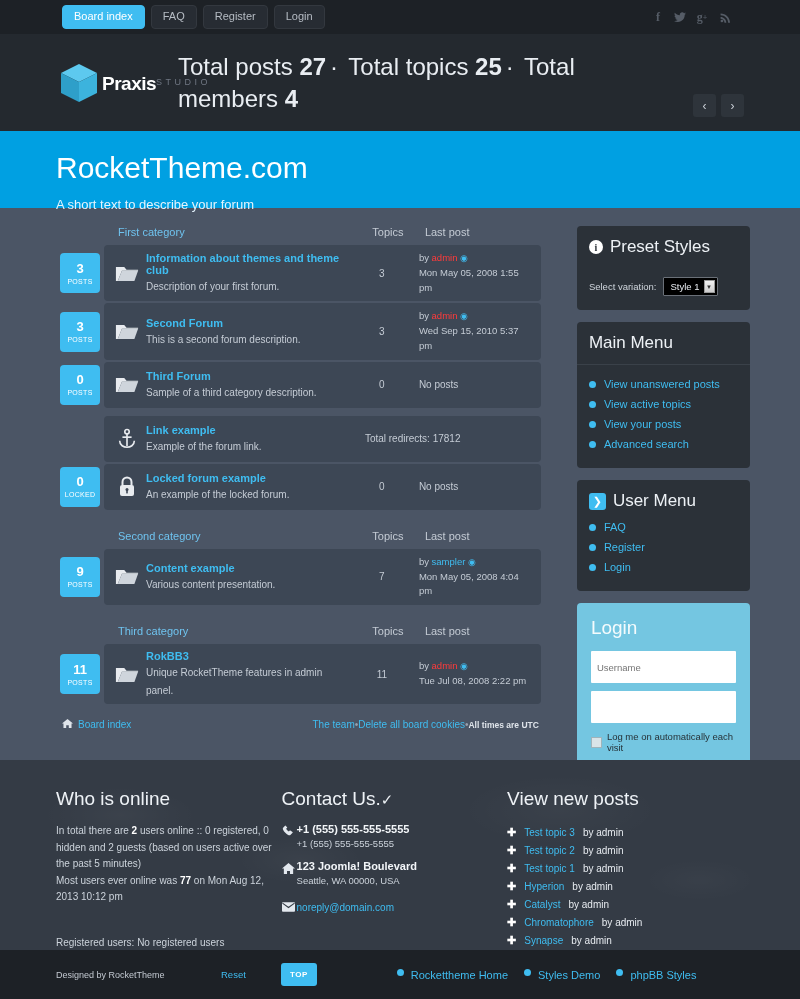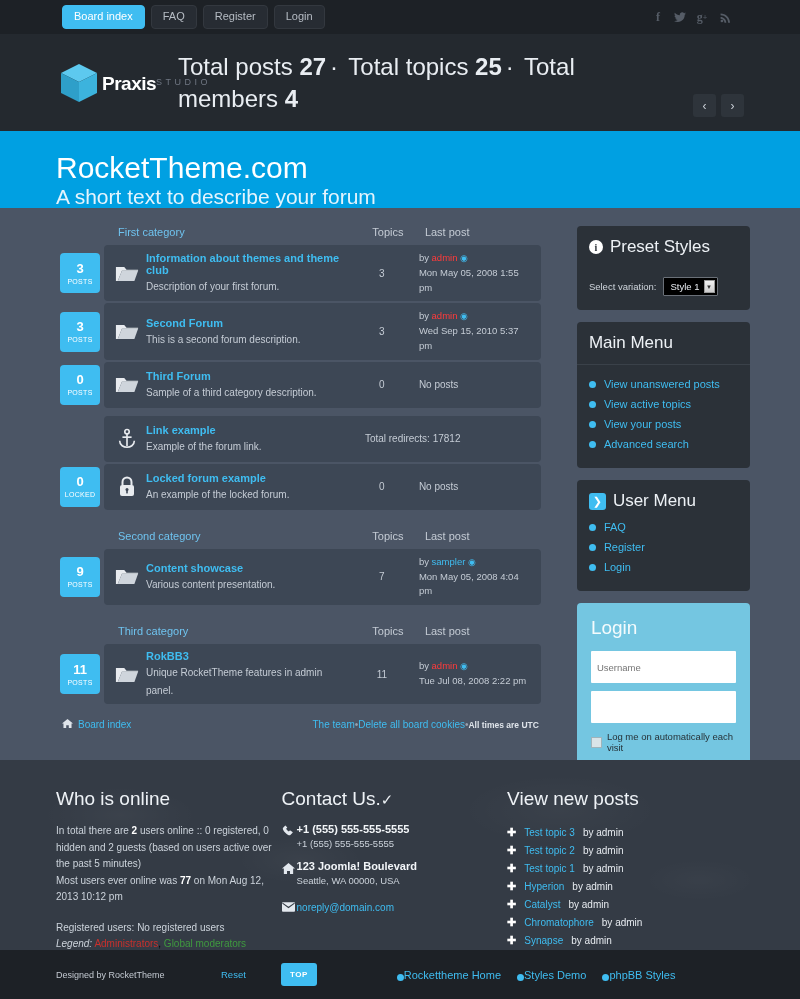--- a/index.html
+++ b/index.html
@@ -73,21 +73,21 @@
   }
 
   
   .hero {
     background: #00a0e2; height: 77px; padding: 20px 56px 0;
   }
   .hero h1 {
     font-size: 30px; color: #fff; font-weight: 300; letter-spacing: 0px;
   }
   .hero h2 {
-    font-size: 21px; color: #e4f4fd; font-weight: 300; margin-top: 0;
+    font-size: 13px; color: #e4f4fd; font-weight: 300; margin-top: 12px;
   }
 
   
   .wrap { display: flex; padding: 18px 50px 0; gap: 16px; }
   .content { width: 520px; padding: 0 10px; }
   .sidebar { width: 180px; margin-left: 10px; }
 
   
   .cat-head {
     display: flex; align-items: flex-end; padding: 0 2px 7px;
@@ -227,21 +227,21 @@
   }
   .fcol { position: relative; z-index: 1; }
   .fcol.who { width: 238px; }
   .fcol.contact { width: 238px; }
   .fcol.posts { width: 250px; }
   .fcol h3 {
     font-size: 19px; font-weight: 300; color: #eef2f6; margin-bottom: 13px;
   }
   .who p { font-size: 10px; color: #ccd3db; line-height: 1.65; }
   .who p b { font-weight: bold; color: #fff; }
-  .who .reg { margin-top: 14px; }
+  .who .reg { margin-top: 29px; }
   .legend { font-size: 10px; margin-top: 2px; }
   .legend i { color: #ccd3db; font-style: italic; }
   .admins { color: #c9302c; }
   .gmods { color: #3f9a3f; }
 
   .contact-line { display: flex; margin-bottom: 11px; align-items: flex-start; }
   .cicon { width: 15px; color: #e3e8ee; flex-shrink: 0; padding-top: 1px; }
   .c1 { font-size: 11px; color: #f2f5f8; font-weight: bold; }
   .c2 { font-size: 9.5px; color: #ccd3db; margin-top: 3px; }
   .c-link { font-size: 10px; color: #3fbdf1; }
@@ -260,21 +260,21 @@
     background: #1d2126; display: flex; align-items: center; padding: 0 56px;
   }
   .designed { font-size: 9px; color: #c3c9d1; width: 165px; }
   .reset { font-size: 9.5px; color: #3fbdf1; width: 60px; }
   .topbtn {
     background: #3fbdf1; color: #fff; font-size: 8px; font-weight: bold;
     border-radius: 3px; padding: 7px 9px; letter-spacing: 0.5px;
   }
   .blinks { margin-left: 80px; display: flex; gap: 16px; }
   .blinks span.bl {
-    font-size: 11px; color: #3fbdf1; display: flex; align-items: flex-end; 
+    font-size: 11px; color: #3fbdf1; display: flex; align-items: flex-start; gap: 7px;
   }
 </style>
 </head>
 <body>
 
 <div class="topbar">
   <div class="nav-btns">
     <div class="nav-btn active">Board index</div>
     <div class="nav-btn">FAQ</div>
     <div class="nav-btn">Register</div>
@@ -468,21 +468,21 @@
           <span class="badge-lbl">POSTS</span>
         </div>
         <div class="row-body">
           <div class="ficon">
             <svg width="24" height="19" viewBox="0 0 26 20">
                 <path fill="#e8ebef" d="M1 3h9l2.5 3H25v1H7.5L3 18H1z"></path>
                 <path fill="#cfd5dc" d="M7.5 7H25l-4 11H3z"></path>
               </svg>
           </div>
           <div class="finfo">
-            <span class="fname">Content showcase</span>
+            <span class="fname">Content example</span>
             <span class="fdesc">Various content presentation.</span>
           </div>
           <div class="ftopics">7</div>
           <div class="flast">
             <span>by</span>
             <a class="alt">sampler</a>
             <span class="jump">◉</span><br>
             <span>Mon May 05, 2008 4:04 pm</span>
           </div>
         </div>

